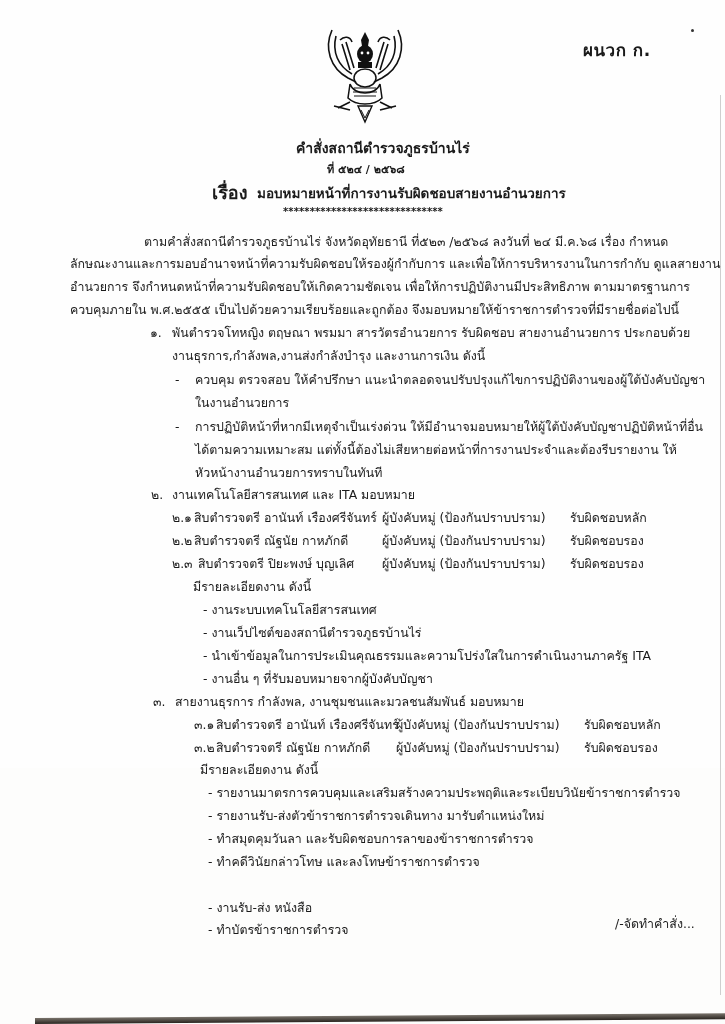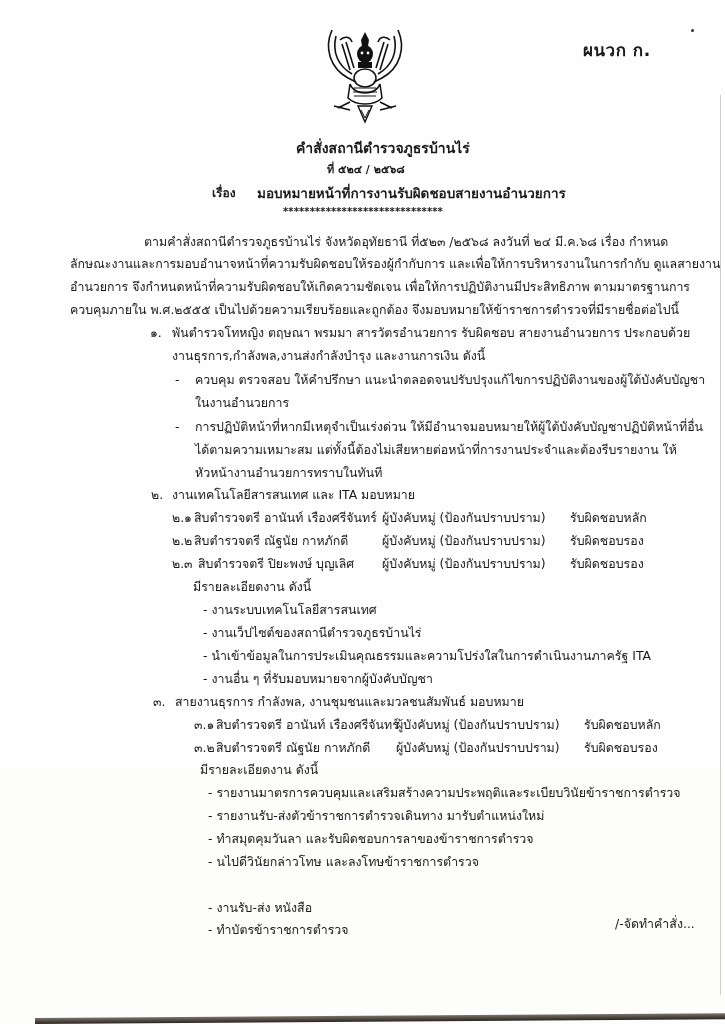--- a/index.html
+++ b/index.html
@@ -54,21 +54,21 @@
       <path d="M41 88 L45 96 L49 88" fill="none" stroke="#111" stroke-width="1"></path>
     </g>
     <circle cx="42" cy="31" r="1.4" fill="#fff"></circle>
     <circle cx="48" cy="31" r="1.4" fill="#fff"></circle>
   </svg>
 
   <div class="annex">ผนวก ก.</div>
 
   <div class="line b" style="left:296px;top:140px;font-size:14px;">คำสั่งสถานีตำรวจภูธรบ้านไร่</div>
   <div class="line b" style="left:327px;top:162px;font-size:11px;">ที่ ๕๒๔ / ๒๕๖๘</div>
-  <div class="line b" style="left:212px;top:185px;font-size:12px;">เรื่อง</div>
+  <div class="line b" style="left:212px;top:185px;font-size:18px;">เรื่อง</div>
   <div class="line b" style="left:257px;top:185px;font-size:13.5px;">มอบหมายหน้าที่การงานรับผิดชอบสายงานอำนวยการ</div>
   <div class="stars">******************************</div>
 
   <div class="line" style="left:144px;top:234px;">ตามคำสั่งสถานีตำรวจภูธรบ้านไร่ จังหวัดอุทัยธานี ที่๕๒๓  /๒๕๖๘ ลงวันที่ ๒๔ มี.ค.๖๘ เรื่อง กำหนด</div>
   <div class="line" style="left:70px;top:256px;">ลักษณะงานและการมอบอำนาจหน้าที่ความรับผิดชอบให้รองผู้กำกับการ และเพื่อให้การบริหารงานในการกำกับ ดูแลสายงาน</div>
   <div class="line" style="left:70px;top:279px;">อำนวยการ จึงกำหนดหน้าที่ความรับผิดชอบให้เกิดความชัดเจน เพื่อให้การปฏิบัติงานมีประสิทธิภาพ ตามมาตรฐานการ</div>
   <div class="line" style="left:70px;top:302px;">ควบคุมภายใน พ.ศ.๒๕๕๕ เป็นไปด้วยความเรียบร้อยและถูกต้อง จึงมอบหมายให้ข้าราชการตำรวจที่มีรายชื่อต่อไปนี้</div>
 
   <div class="line" style="left:150px;top:325px;">๑.</div>
   <div class="line" style="left:172px;top:325px;">พันตำรวจโทหญิง ตฤษณา พรมมา สารวัตรอำนวยการ รับผิดชอบ สายงานอำนวยการ ประกอบด้วย</div>
@@ -117,20 +117,20 @@
 
   <div class="line" style="left:194px;top:740px;">๓.๒</div>
   <div class="line" style="left:216px;top:740px;">สิบตำรวจตรี ณัฐนัย    กาหภักดี</div>
   <div class="line" style="left:396px;top:740px;">ผู้บังคับหมู่ (ป้องกันปราบปราม)</div>
   <div class="line" style="left:584px;top:740px;">รับผิดชอบรอง</div>
 
   <div class="line" style="left:200px;top:762px;">มีรายละเอียดงาน ดังนี้</div>
   <div class="line" style="left:208px;top:785px;">- รายงานมาตรการควบคุมและเสริมสร้างความประพฤติและระเบียบวินัยข้าราชการตำรวจ</div>
   <div class="line" style="left:208px;top:808px;">- รายงานรับ-ส่งตัวข้าราชการตำรวจเดินทาง มารับตำแหน่งใหม่</div>
   <div class="line" style="left:208px;top:831px;">- ทำสมุดคุมวันลา และรับผิดชอบการลาของข้าราชการตำรวจ</div>
-  <div class="line" style="left:208px;top:854px;">- นไปดีวินัยกล่าวโทษ และลงโทษข้าราชการตำรวจ</div>
+  <div class="line" style="left:208px;top:854px;">- ทำคดีวินัยกล่าวโทษ และลงโทษข้าราชการตำรวจ</div>
   <div class="line" style="left:208px;top:900px;">- งานรับ-ส่ง หนังสือ</div>
   <div class="line" style="left:208px;top:922px;">- ทำบัตรข้าราชการตำรวจ</div>
 
   <div class="line" style="left:615px;top:916px;">/-จัดทำคำสั่ง...</div>
 </div>
 
 <div class="scan-edge-bottom"></div>
 
 </body></html>

